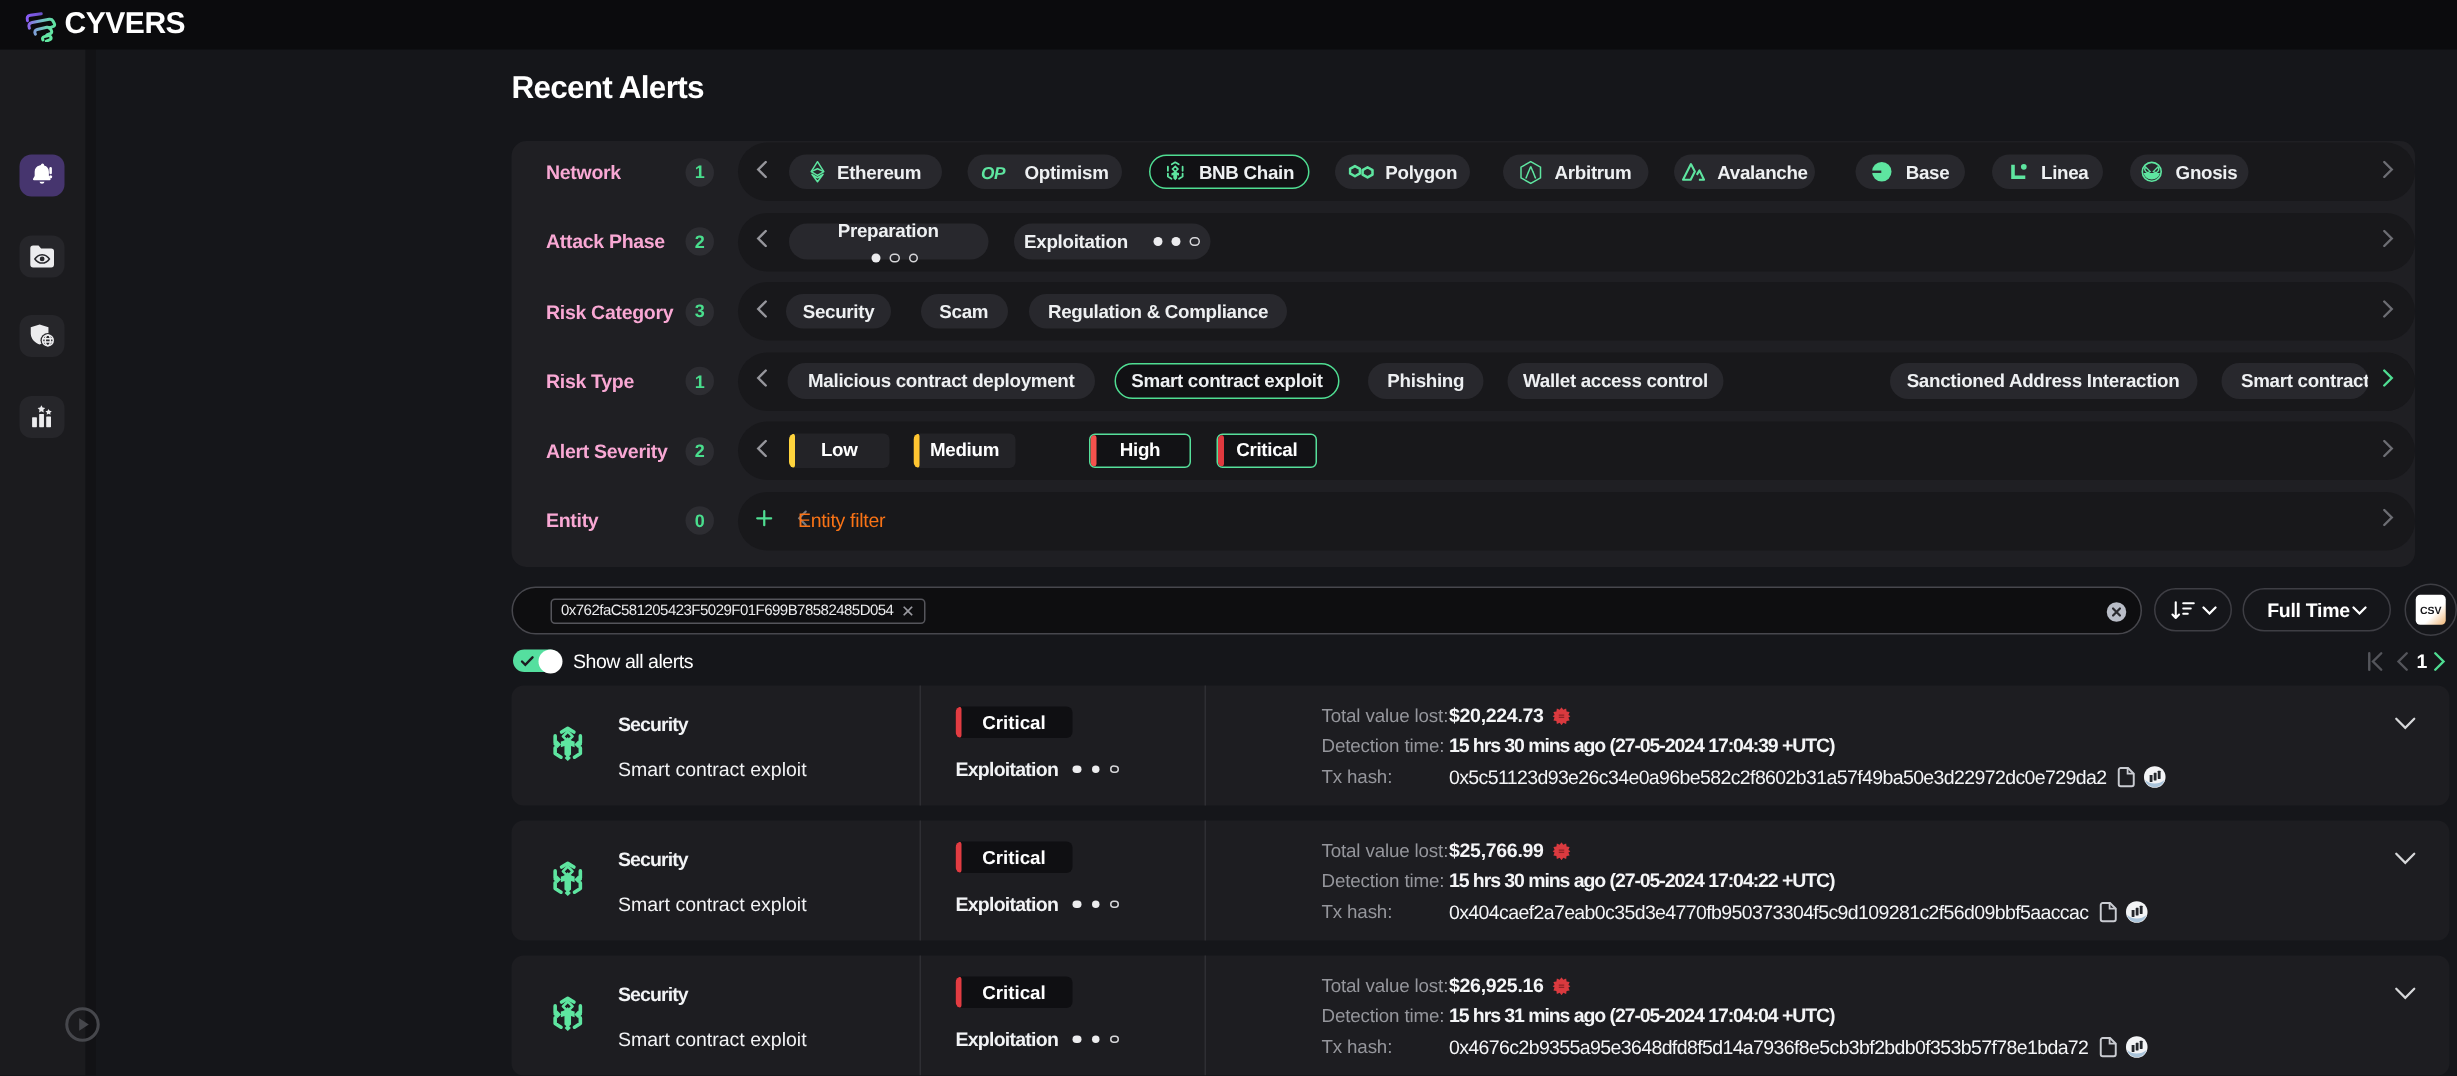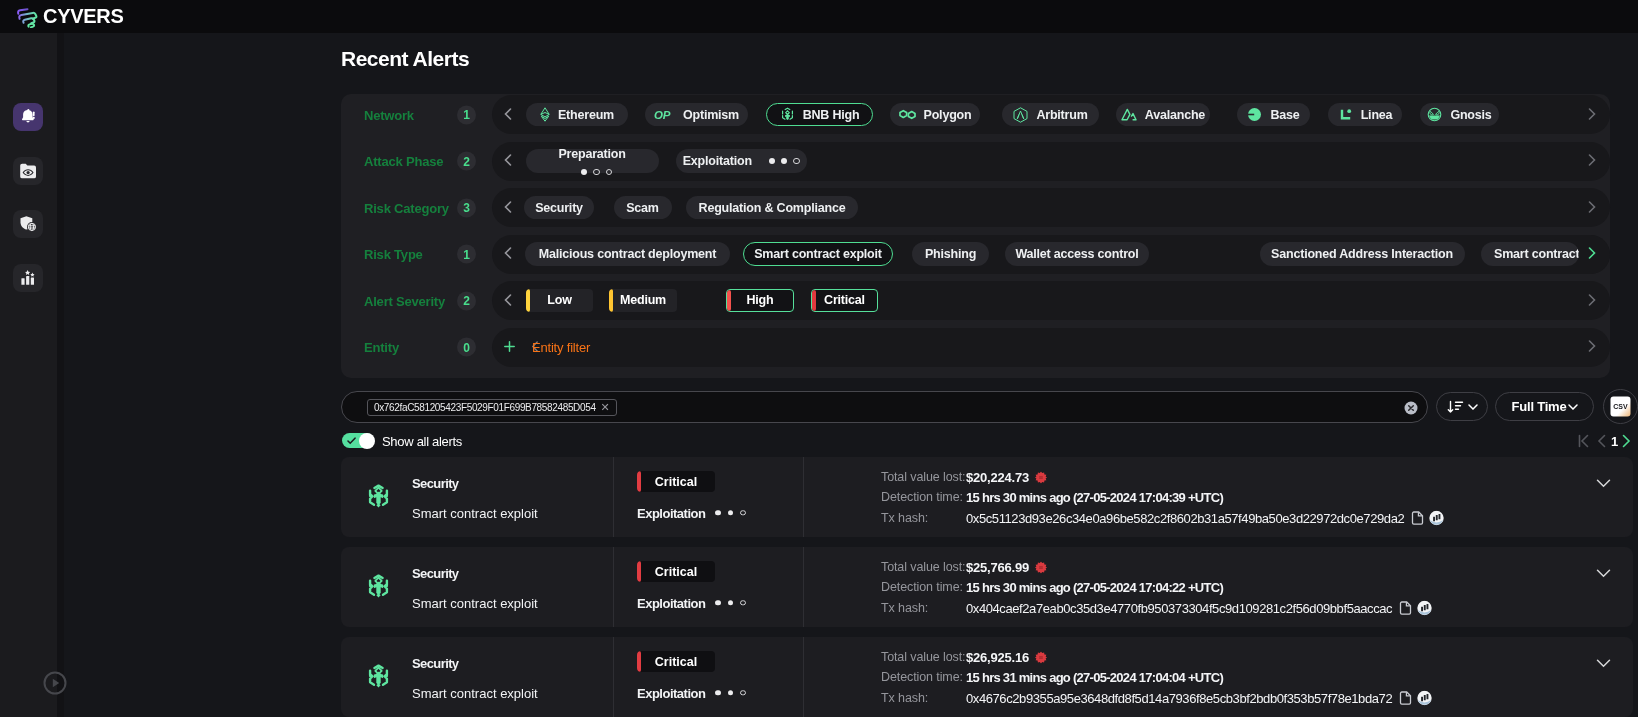--- a/index.html
+++ b/index.html
@@ -7,21 +7,21 @@
   body { background:#15161a; font-family:"Liberation Sans", sans-serif; position:relative; }
   .abs { position:absolute; }
   .topbar { position:absolute; left:0; top:0; width:1638px; height:33px; background:#0b0b0d; z-index:5; display:flex; align-items:center; }
   .brand { color:#fff; font-size:20px; font-weight:700; letter-spacing:-0.3px; margin-left:4px; }
   .sidebar { position:absolute; left:0; top:33px; width:57px; height:684px; background:#1b1b1e; z-index:4; }
   .groove { position:absolute; left:57px; top:33px; width:7px; height:684px; background:#121215; z-index:4; }
   .sideicon { position:absolute; z-index:6; left:13px; width:30px; height:28px; border-radius:8px; background:#26262a; display:flex; align-items:center; justify-content:center; }
   .sideicon.active { background:#46356e; }
   .title { position:absolute; left:341px; top:47px; color:#fff; font-size:21px; font-weight:700; letter-spacing:-0.5px; }
   .panel { position:absolute; left:341px; top:94px; width:1269px; height:284px; background:#1f1f23; border-radius:10px; }
-  .rowlabel { position:absolute; left:364px; color:#15803d; font-size:13px; font-weight:700; transform:translateY(-50%); letter-spacing:-0.2px; }
+  .rowlabel { position:absolute; left:364px; color:#f9a8d4; font-size:13px; font-weight:700; transform:translateY(-50%); letter-spacing:-0.2px; }
   .badge { position:absolute; left:457px; width:19px; height:19px; border-radius:50%; background:#2d2d32; color:#49de8d; font-size:12px; font-weight:700; display:flex; align-items:center; justify-content:center; transform:translateY(-50%); }
   .pill { position:absolute; left:492px; width:1118px; height:39px; border-radius:19.5px; background:#18181b; overflow:hidden; }
   .chip { position:absolute; height:23.5px; top:7.8px; border-radius:12px; background:#28282d; color:#eef0f2; font-size:12.5px; font-weight:700; display:flex; align-items:center; justify-content:center; gap:8px; letter-spacing:-0.2px; white-space:nowrap; }
   .chip.sel { background:#111114; border:1px solid #4fdd92; }
   .sev { position:absolute; height:22.5px; top:8.2px; border-radius:4px; background:#232327; color:#fff; font-size:12.5px; font-weight:700; display:flex; align-items:center; justify-content:center; overflow:hidden; letter-spacing:-0.2px; }
   .sev .bar { position:absolute; left:0; top:0; width:3.5px; height:100%; border-radius:3px; }
   .sev.sel { background:#121215; border:1px solid #56e09b;margin-left:33px; }
   .chev { position:absolute; transform:translate(-50%,-50%); }
   .searchbar { position:absolute; left:341px; top:391px; width:1087px; height:32px; border-radius:16px; background:#0e0e10; border:1px solid #47474d; }
   .tag { position:absolute; left:25px; top:7px; height:17px; border-radius:3px; border:1px solid #55555b; color:#ececee; font-size:10px; display:flex; align-items:center; padding:0 6px; gap:5px; letter-spacing:-0.35px;text-align:center; }
@@ -133,21 +133,21 @@
       <span>Optimism</span>
     </div>
     <div class="chip sel" style="left:274px; width:107px;">
       <svg width="15" height="15" viewBox="0 0 15 15">
         <g fill="none" stroke="#5ee5a0" stroke-width="1.2" stroke-linejoin="round" stroke-linecap="round">
           <path d="M5.2 2.5 L7.5 1.2 L9.8 2.5 M12.4 4.1 V6.9 M12.4 8.7 V10.7 L10 12.2 M5 12.2 L2.6 10.7 V8.7 M2.6 6.9 V4.1"></path>
         </g>
         <path d="M7.5 3.9 L9.3 5.7 L7.5 7.5 L5.7 5.7 Z" fill="none" stroke="#5ee5a0" stroke-width="1.1"></path>
         <path d="M7.5 6.6 C8.1 7.6 8.9 8.1 10 8.3 L10 10.1 L8.8 9.6 L8.8 11.9 L7.5 13.1 L6.2 11.9 L6.2 9.6 L5 10.1 L5 8.3 C6.1 8.1 6.9 7.6 7.5 6.6 Z" fill="#5ee5a0"></path>
       </svg>
-      <span>BNB High</span>
+      <span>BNB Chain</span>
     </div>
     <div class="chip" style="left:398px; width:90px;">
       <svg width="17" height="11" viewBox="0 0 17 11">
         <g fill="none" stroke="#5ee5a0" stroke-width="1.7" stroke-linejoin="round">
           <path d="M1 3.6 L4.3 1.7 L7.6 3.6 V6.6 L4.3 8.5 L1 6.6 Z"></path>
           <path d="M9.4 4.4 L12.7 2.5 L16 4.4 V7.4 L12.7 9.3 L9.4 7.4 Z"></path>
         </g>
       </svg>
       <span>Polygon</span>
     </div>

